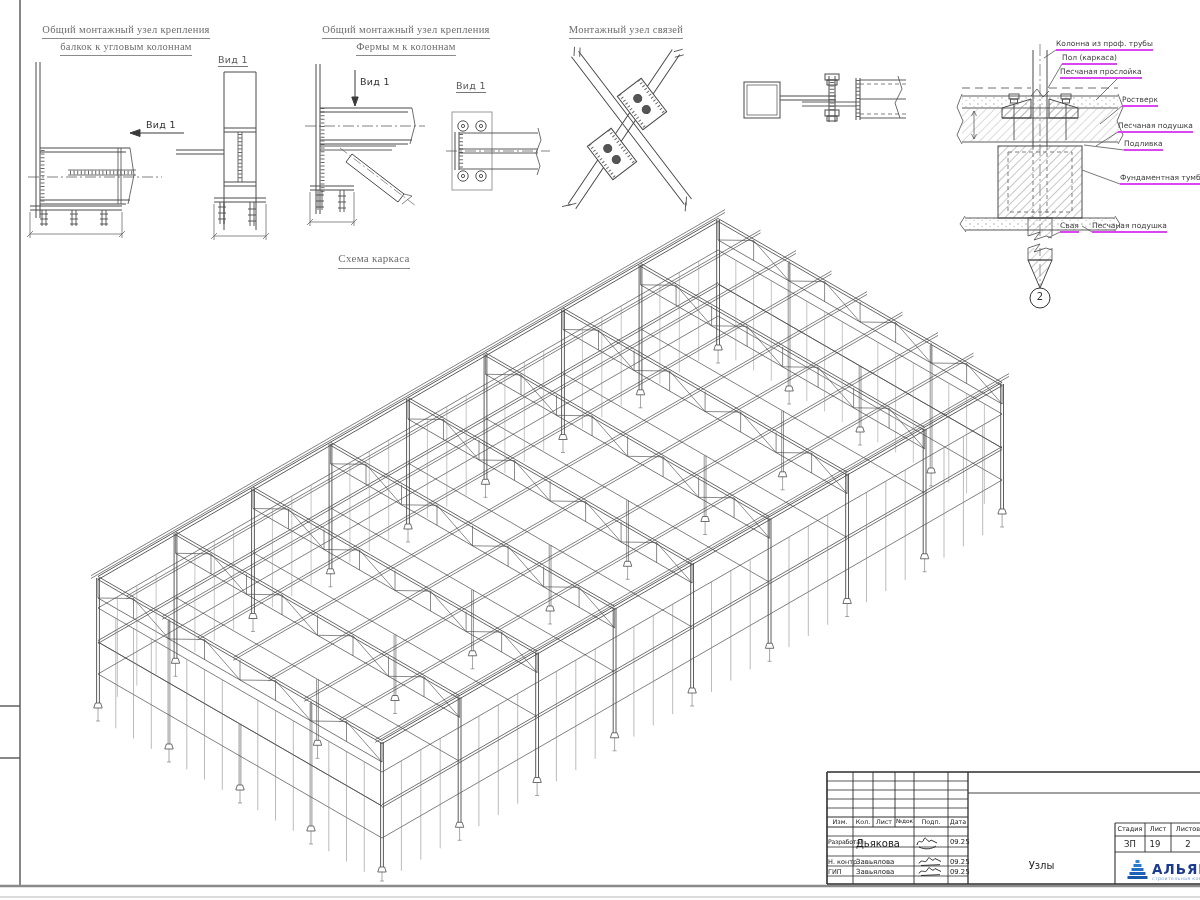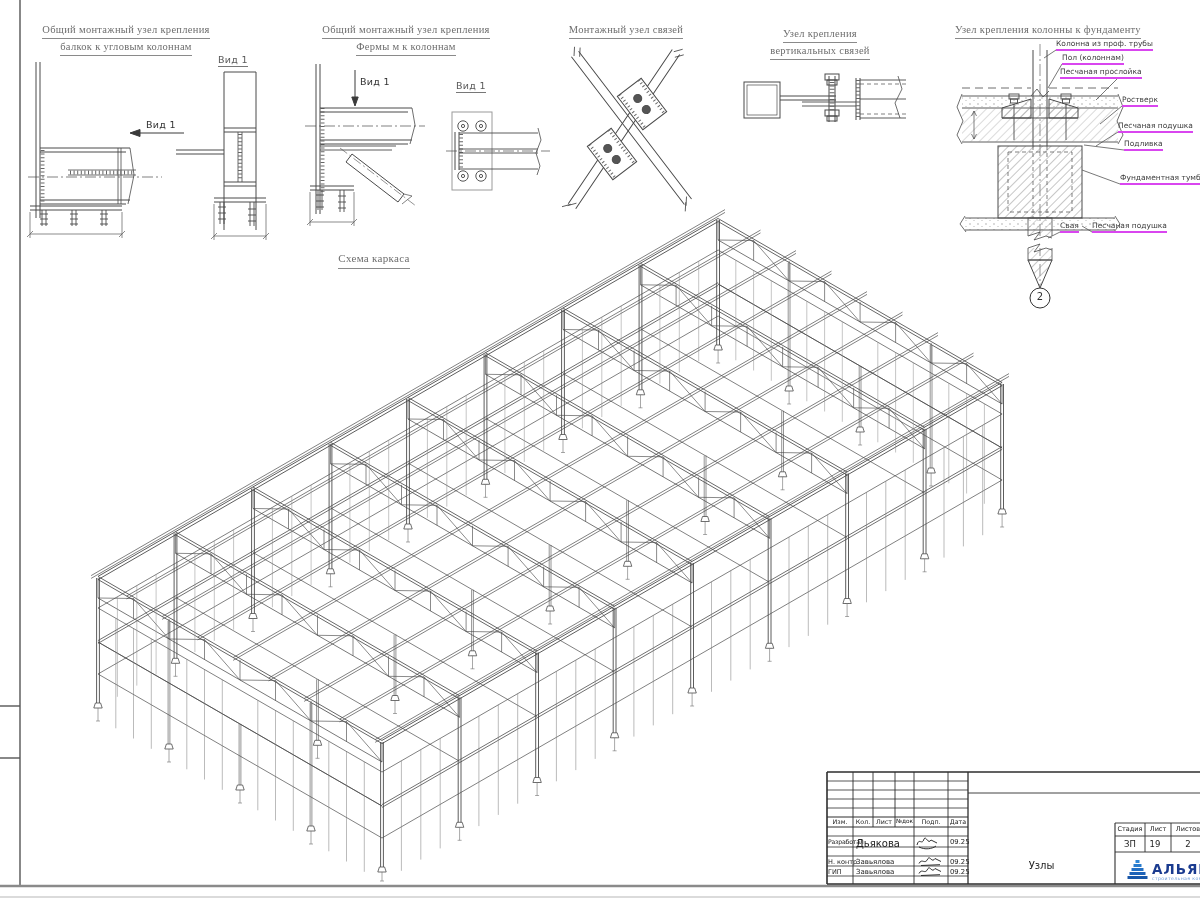--- a/index.html
+++ b/index.html
@@ -721,39 +721,32 @@
   <span class="u">Общий монтажный узел крепления</span><br>
   <span class="u">балкок к угловым колоннам</span>
 </div>
 <div class="lbl" style="left:310px;top:22px;width:192px;">
   <span class="u">Общий монтажный узел крепления</span><br>
   <span class="u">Фермы м к колоннам</span>
 </div>
 <div class="lbl" style="left:555px;top:22px;width:142px;">
   <span class="u">Монтажный узел связей</span>
 </div>
-<div class="lbl" style="left:744px;top:26px;width:152px;">
-  <span class="u">Узел крепления</span><br>
-  <span class="u">вертикальных связей</span>
-</div>
-<div class="lbl" style="left:950px;top:22px;width:196px;">
-  <span class="u">Узел крепления колонны к фундаменту</span>
-</div>
 
 <div class="viewlbl u" style="left:218px;top:54px;">Вид 1</div>
 <div class="viewlbl" style="left:146px;top:119px;color:#333;">Вид 1</div>
 <div class="viewlbl" style="left:360px;top:76px;color:#333;">Вид 1</div>
 <div class="viewlbl u" style="left:456px;top:80px;">Вид 1</div>
 
 <div class="lbl" style="left:318px;top:251px;width:112px;font-size:11px;">
   <span class="u">Схема каркаса</span>
 </div>
 
 <div class="anno" style="left:1056px;top:40px;">Колонна из проф. трубы</div>
-<div class="anno" style="left:1062px;top:54px;">Пол (колоннам)</div>
+<div class="anno" style="left:1062px;top:54px;">Пол (каркаса)</div>
 <div class="anno" style="left:1060px;top:68px;">Песчаная прослойка</div>
 <div class="anno" style="left:1122px;top:96px;">Ростверк</div>
 <div class="anno" style="left:1118px;top:122px;">Песчаная подушка</div>
 <div class="anno" style="left:1124px;top:140px;">Подливка</div>
 <div class="anno" style="left:1120px;top:174px;">Фундаментная тумба</div>
 <div class="anno" style="left:1060px;top:222px;">Свая</div>
 <div class="anno" style="left:1092px;top:222px;">Песчаная подушка</div>
 <div class="marker" style="left:1030px;top:291px;width:20px;">2</div>
 
 <div class="tbc tb" style="left:827px;top:818px;width:26px;font-size:6.3px;">Изм.</div>

